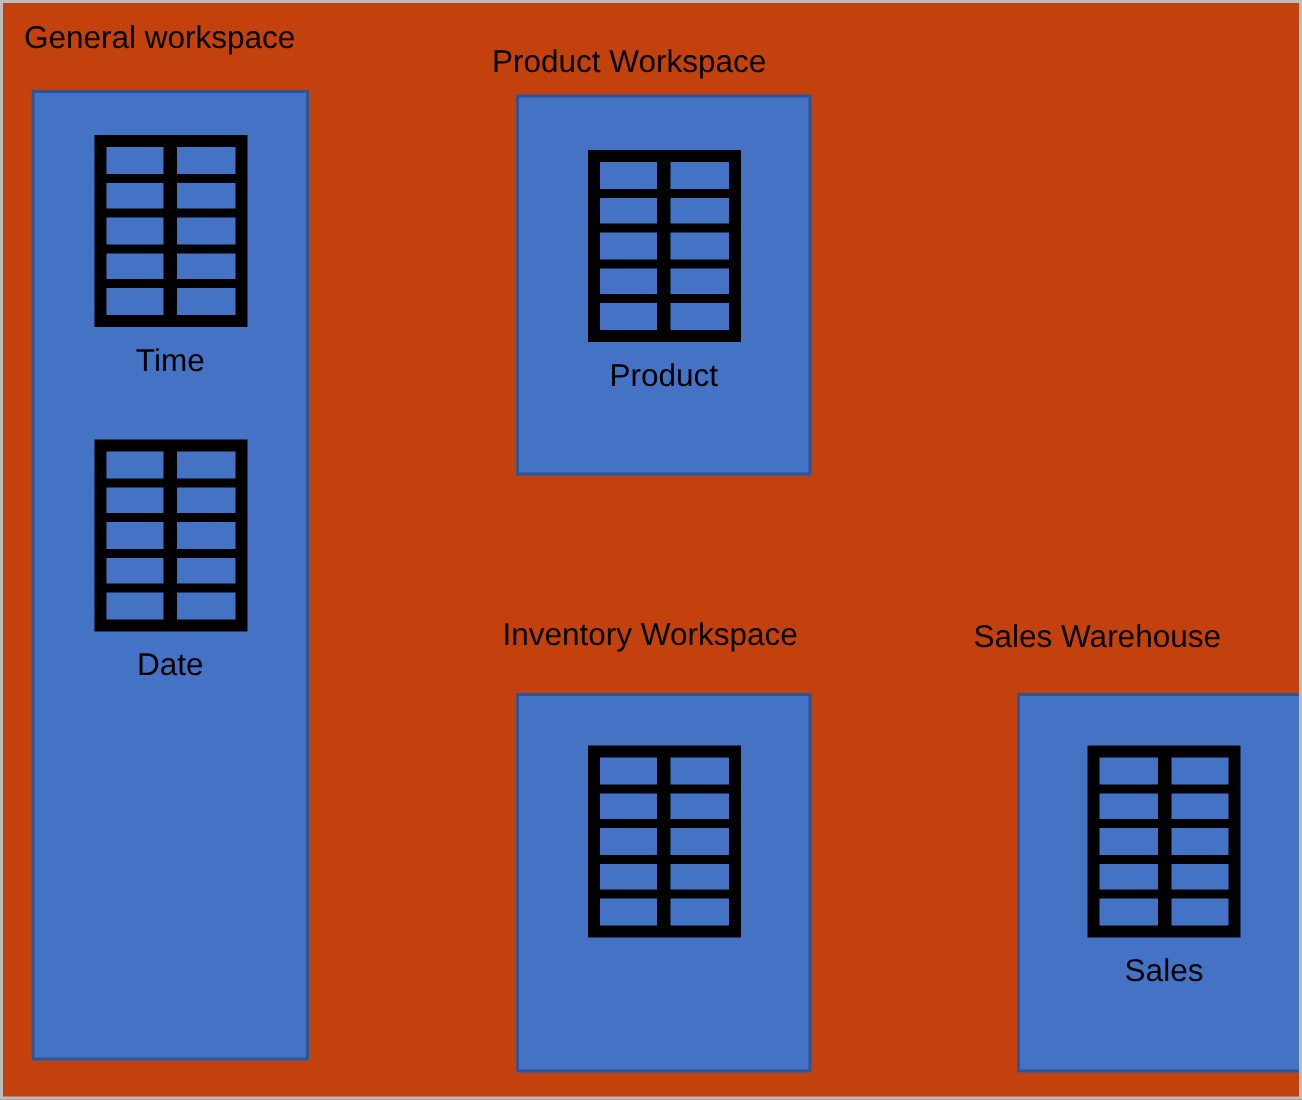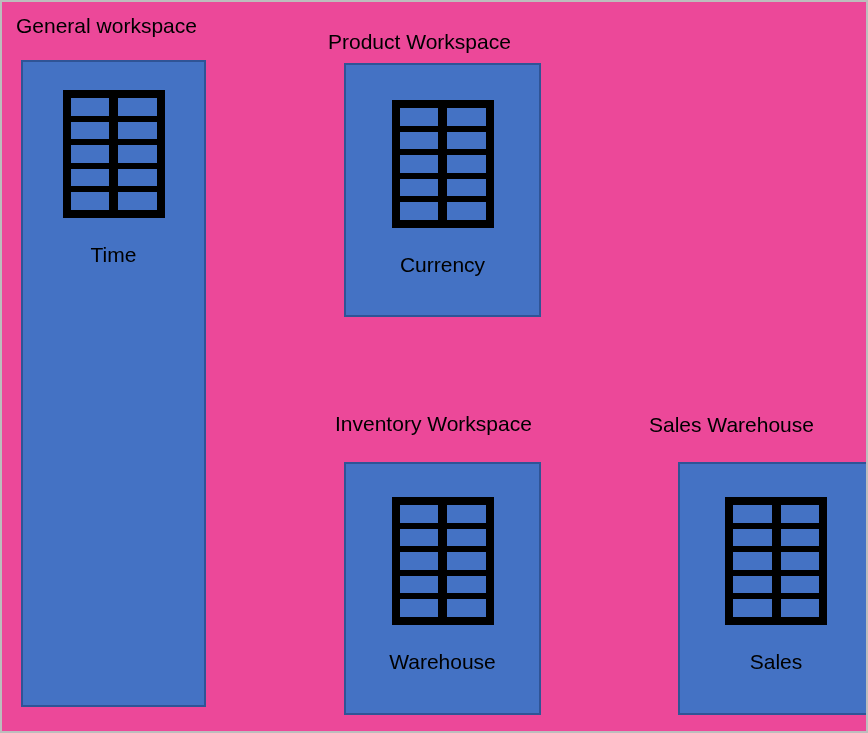--- a/index.html
+++ b/index.html
@@ -11,21 +11,21 @@
   }
   *{margin:0;padding:0;box-sizing:border-box;}
   body{
     font-family:"Liberation Sans", sans-serif;
     background:#ffffff;
   }
   .canvas{
     position:relative;
     width:868px;
     height:733px;
-    background:#ec4899;
+    background:#c2410c;
     border:2px solid var(--canvas-border);
     overflow:hidden;
   }
   .ws-title{
     position:absolute;
     font-size:21px;
     line-height:27px;
     color:var(--text);
     white-space:nowrap;
   }
@@ -50,21 +50,21 @@
     grid-template-columns:1fr 1fr;
     grid-template-rows:repeat(5,1fr);
     column-gap:9px;
     row-gap:6px;
     padding:8px;
   }
   .table-icon .cell{
     background:var(--box-fill);
   }
   .tlabel{
-    margin-top:25px;
+    margin-top:11px;
     font-size:21px;
     line-height:24px;
     color:var(--text);
     white-space:nowrap;
   }
 </style>
 </head>
 <body>
 
 <div class="canvas">
@@ -79,57 +79,71 @@
           <div class="cell"></div>
           <div class="cell"></div>
           <div class="cell"></div>
           <div class="cell"></div>
           <div class="cell"></div>
           <div class="cell"></div>
           <div class="cell"></div>
         </div>
       <div class="tlabel">Time</div>
     </div>
+    <div class="tgroup" style="top:231px">
+      <div class="table-icon">
+          <div class="cell"></div>
+          <div class="cell"></div>
+          <div class="cell"></div>
+          <div class="cell"></div>
+          <div class="cell"></div>
+          <div class="cell"></div>
+          <div class="cell"></div>
+          <div class="cell"></div>
+          <div class="cell"></div>
+          <div class="cell"></div>
+        </div>
+      <div class="tlabel">Date</div>
+    </div>
   </div>
 
   <div class="ws-title" style="left:326px;top:26px">Product Workspace</div>
   <div class="ws-box" style="left:342px;top:61px;width:197px;height:254px">
     <div class="tgroup" style="top:35px">
       <div class="table-icon">
           <div class="cell"></div>
           <div class="cell"></div>
           <div class="cell"></div>
           <div class="cell"></div>
           <div class="cell"></div>
           <div class="cell"></div>
           <div class="cell"></div>
           <div class="cell"></div>
           <div class="cell"></div>
           <div class="cell"></div>
         </div>
-      <div class="tlabel">Currency</div>
+      <div class="tlabel">Product</div>
     </div>
   </div>
 
   <div class="ws-title" style="left:333px;top:408px">Inventory Workspace</div>
   <div class="ws-box" style="left:342px;top:460px;width:197px;height:253px">
     <div class="tgroup" style="top:33px">
       <div class="table-icon">
           <div class="cell"></div>
           <div class="cell"></div>
           <div class="cell"></div>
           <div class="cell"></div>
           <div class="cell"></div>
           <div class="cell"></div>
           <div class="cell"></div>
           <div class="cell"></div>
           <div class="cell"></div>
           <div class="cell"></div>
         </div>
-      <div class="tlabel">Warehouse</div>
     </div>
   </div>
 
   <div class="ws-title" style="left:647px;top:409px">Sales Warehouse</div>
   <div class="ws-box" style="left:676px;top:460px;width:196px;height:253px">
     <div class="tgroup" style="top:33px">
       <div class="table-icon">
           <div class="cell"></div>
           <div class="cell"></div>
           <div class="cell"></div>

